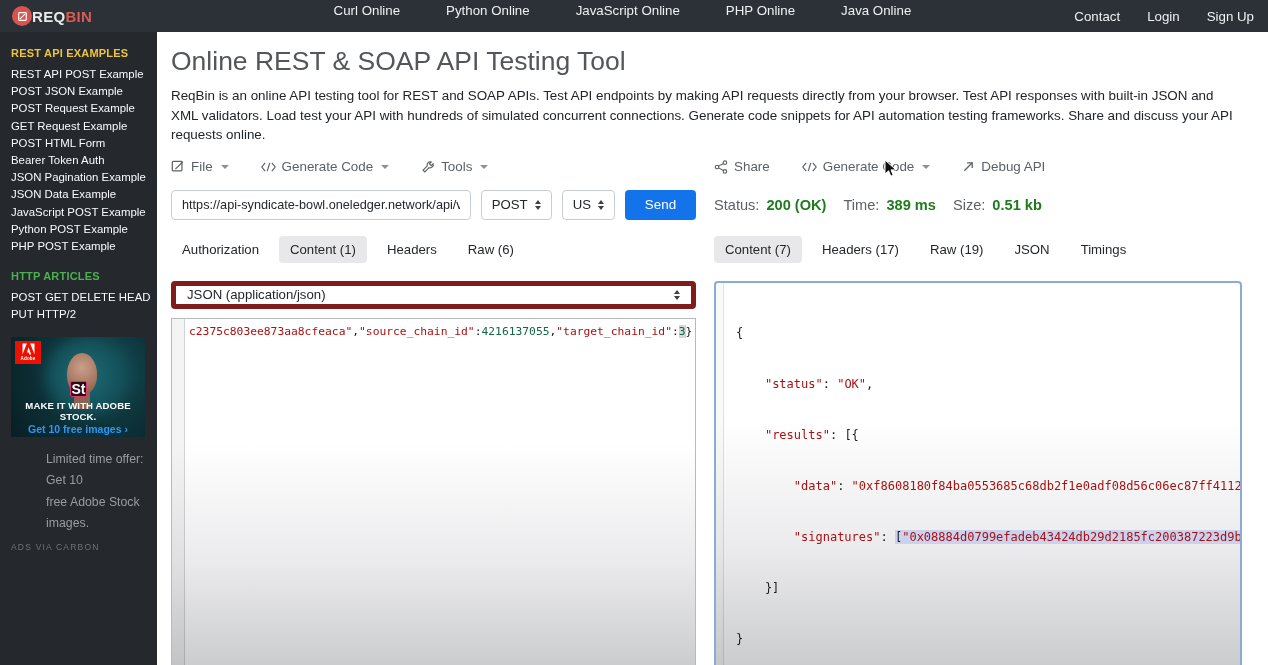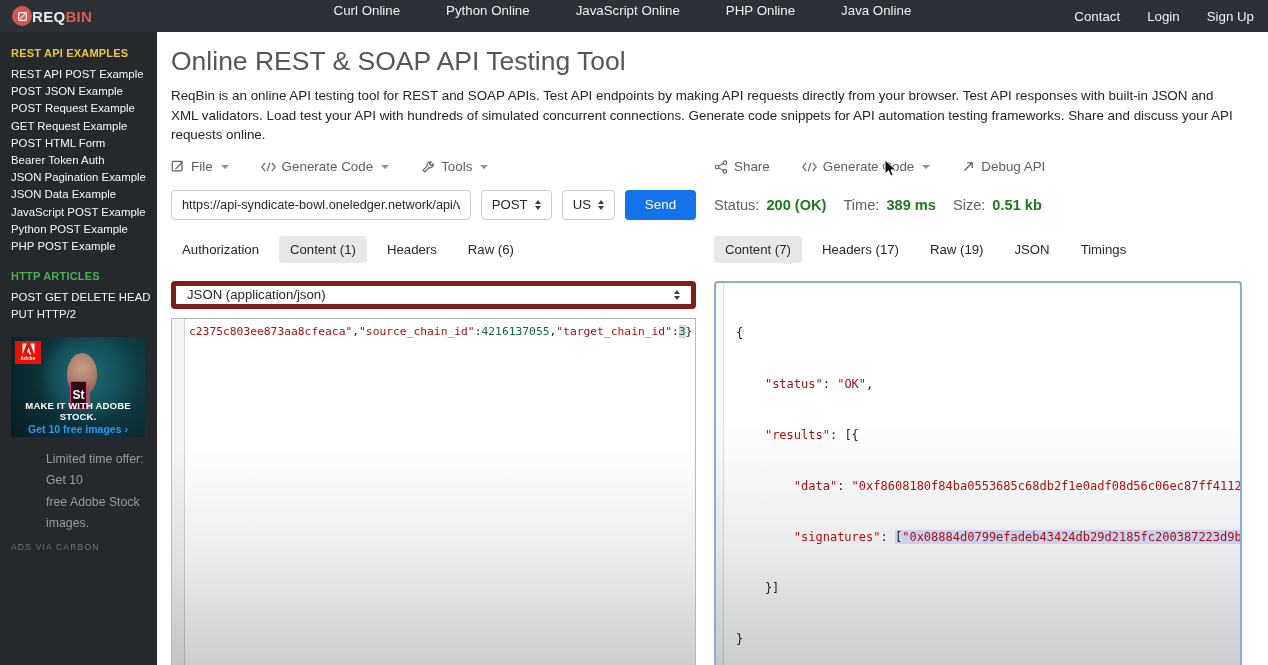--- a/index.html
+++ b/index.html
@@ -31,22 +31,22 @@
   .ad-img { position:relative; width:134px; height:100px; margin-top:13px; overflow:hidden; cursor:pointer;
     background:radial-gradient(circle at 68% 35%, #17565e 0%, #0e353c 45%, #081e23 100%); }
   .hair { position:absolute; width:90px; height:78px; border-radius:50%; filter:blur(6px);
     background:radial-gradient(circle, #1d6d74 0%, #14505a 60%, transparent 75%); top:0; left:30px; }
   .face { position:absolute; top:16px; left:56px; width:30px; height:42px; border-radius:50% 50% 46% 46%;
     background:radial-gradient(circle at 50% 35%, #caa089 0%, #a67862 55%, #7d5444 100%); }
   .neck { position:absolute; top:54px; left:63px; width:16px; height:18px; background:#8d6452; }
   .adobe-badge { position:absolute; top:4px; left:4px; width:26px; height:23px; background:#eb1000;
     display:flex; flex-direction:column; align-items:center; justify-content:center; gap:1px; }
   .adobe-badge .adobe-word { font-size:4.5px; color:#fff; font-weight:bold; letter-spacing:.2px; }
-  .st-badge { position:absolute; top:44px; left:59px; width:17px; height:28px; background:#2c0b16;
-    border:1.5px solid #e1356e; border-radius:2px; color:#fff; font-size:12px; font-weight:bold;
+  .st-badge { position:absolute; top:44px; left:59px; width:17px; height:16px; background:#2c0b16;
+    border:1.5px solid #e1356e; border-radius:2px; color:#fff; font-size:14px; font-weight:bold;
     display:flex; align-items:center; justify-content:center; }
   .ad-caption { position:absolute; bottom:15px; width:100%; text-align:center; color:#fff;
     font-weight:bold; font-size:9.6px; letter-spacing:.1px; }
   .ad-cta { position:absolute; bottom:2px; width:100%; text-align:center; color:#2f96f5;
     font-weight:bold; font-size:10.5px; }
   .offer { margin-top:12px; font-size:12.3px; line-height:21.5px; color:#989da2;margin-left:35px; }
   .ads-via { margin-top:7px; font-size:8.5px; letter-spacing:1.2px; color:#6e7377; }
 
   
   .main { position:absolute; left:157px; top:32px; width:1111px; height:633px; background:#fff;

